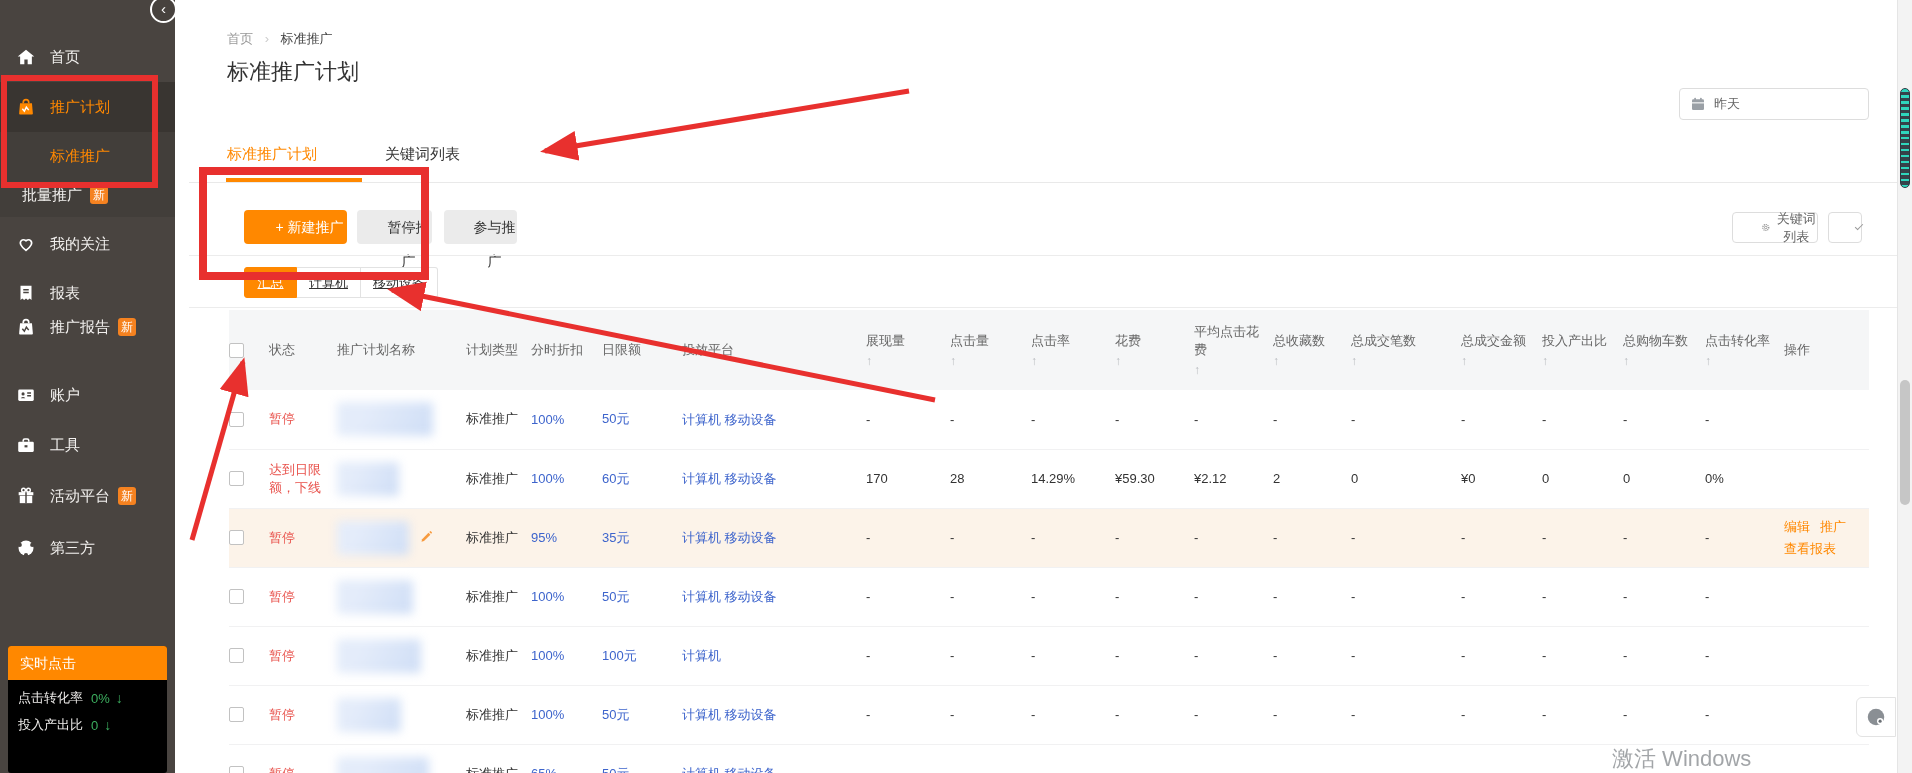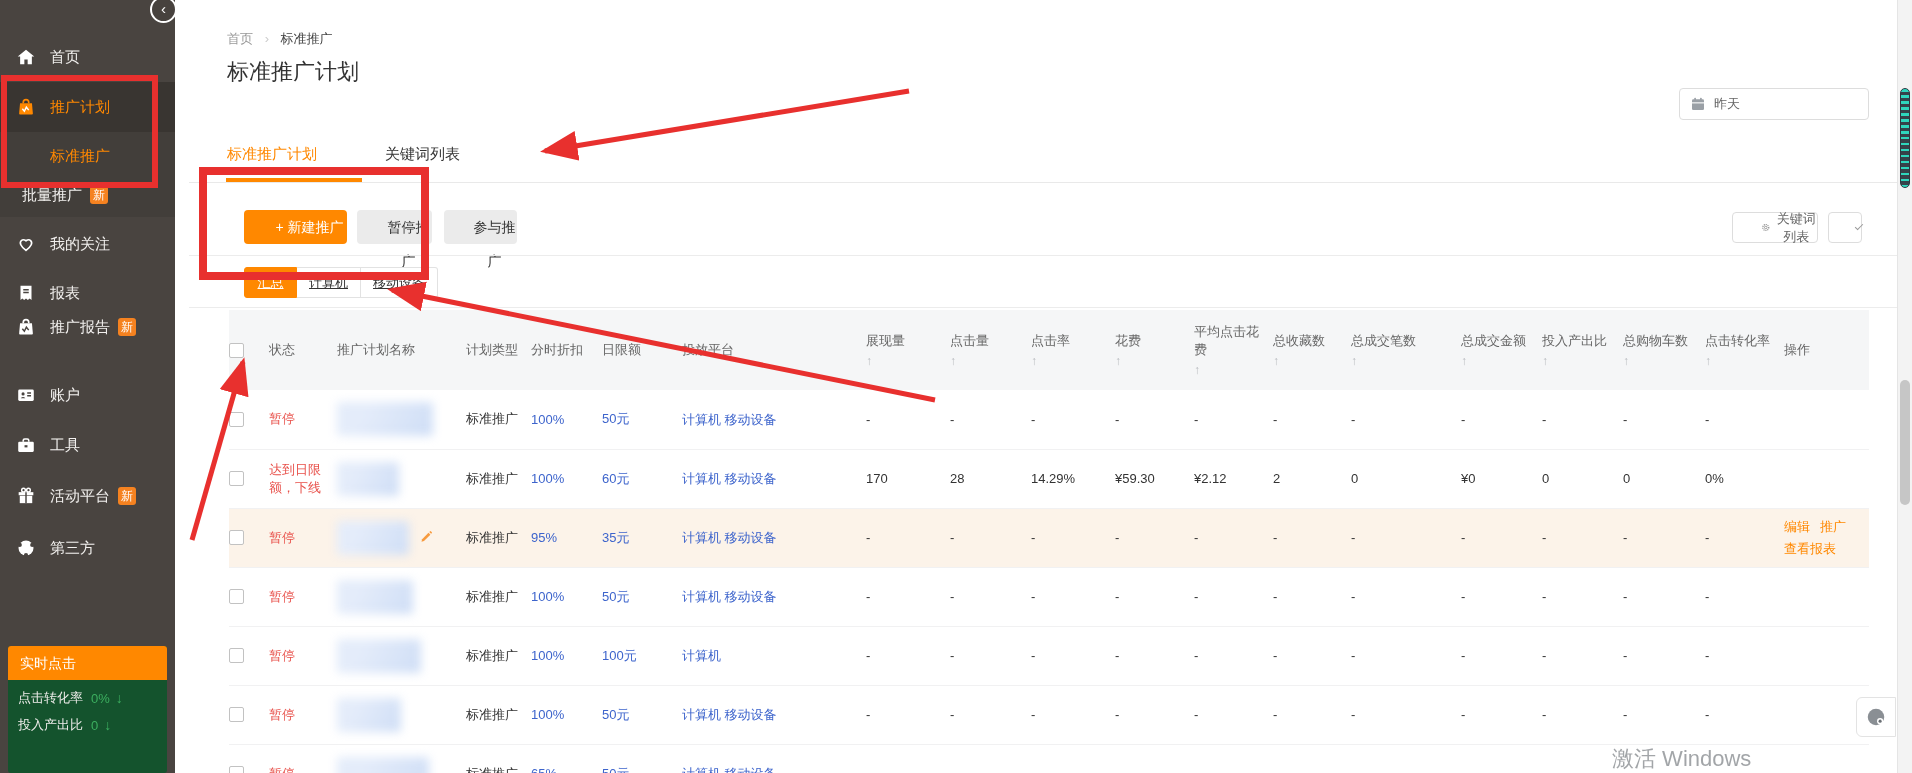--- a/index.html
+++ b/index.html
@@ -13,21 +13,21 @@
     background:#47423e; border:2px solid #fff; color:#fff; font-size:15px; text-align:center; line-height:22px; z-index:5; }
   .nav-item { position:absolute; left:0; width:175px; height:50px; display:flex; align-items:center;
     color:#f2f0ee; font-size:15px; cursor:pointer; }
   .nav-item .nico { width:22px; height:22px; margin-left:15px; margin-right:13px; flex:0 0 22px; }
   .nav-item.active { background:#393531; color:#ff8800; }
   .nav-sub-bg { position:absolute; left:0; top:132px; width:175px; height:85px; background:#423e3a; }
   .nav-item.sub { height:40px; padding-left:50px; }
   .nav-item.sub.cur { color:#ff8800; }
   .badge-new { display:inline-block; margin-left:8px; background:#f58220; color:#fff; font-size:12px;
     line-height:18px; padding:0 3px; border-radius:3px; }
-  #rtpanel { position:absolute; left:8px; top:646px; width:159px; height:127px; background:#14532d; border-radius:3px; overflow:hidden; }
+  #rtpanel { position:absolute; left:8px; top:646px; width:159px; height:127px; background:#000000; border-radius:3px; overflow:hidden; }
   #rtpanel .rt-head { height:34px; background:#ff8800; color:#fff; font-size:14px; line-height:34px; padding-left:12px; }
   .rt-row { display:flex; align-items:center; padding:9px 0 0 10px; font-size:13px; color:#efedeb; }
   .rt-row .rt-val { color:#3cae5f; margin-left:8px; }
   .rt-row .rt-trend { color:#3cae5f; margin-left:6px; font-size:14px; }
 
   
   #main { position:absolute; left:189px; top:0; width:1737px; height:584px; background:#fff; }
   #breadcrumb { left:38px; top:30px; font-size:13px; color:#999; }
   #breadcrumb .sep { margin:0 8px; color:#ccc; }
   #breadcrumb .cur { color:#444; }

